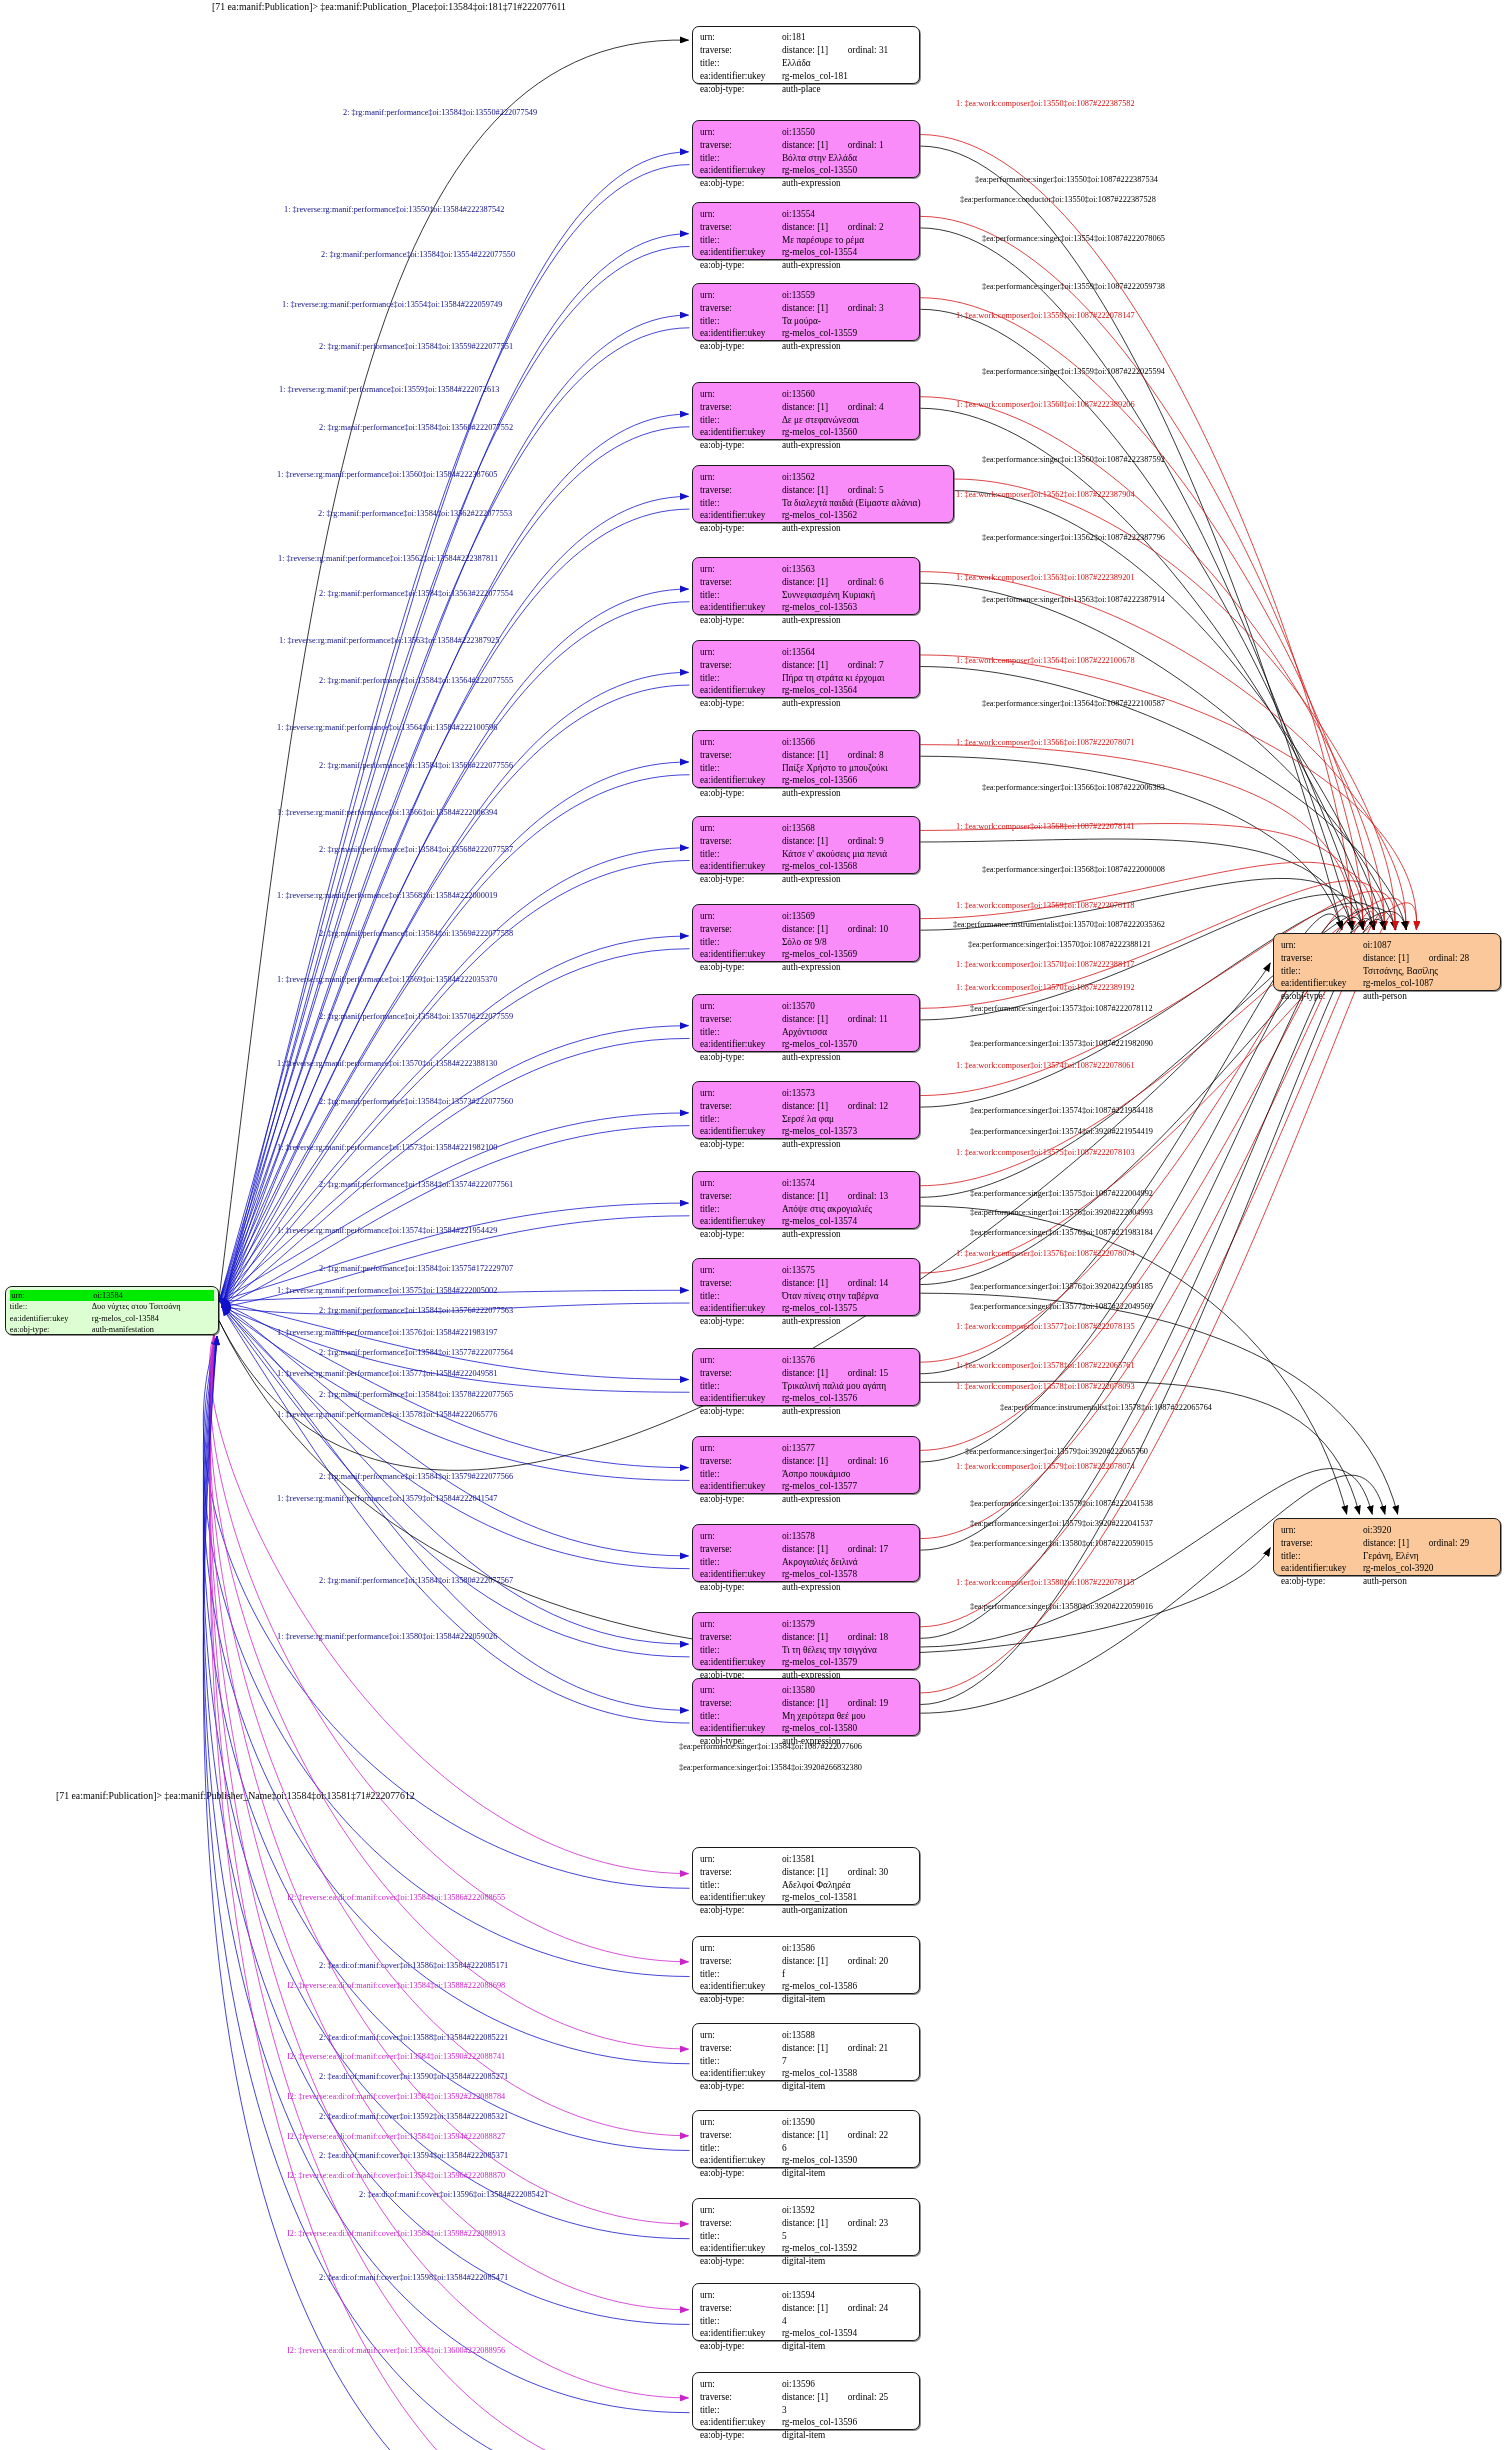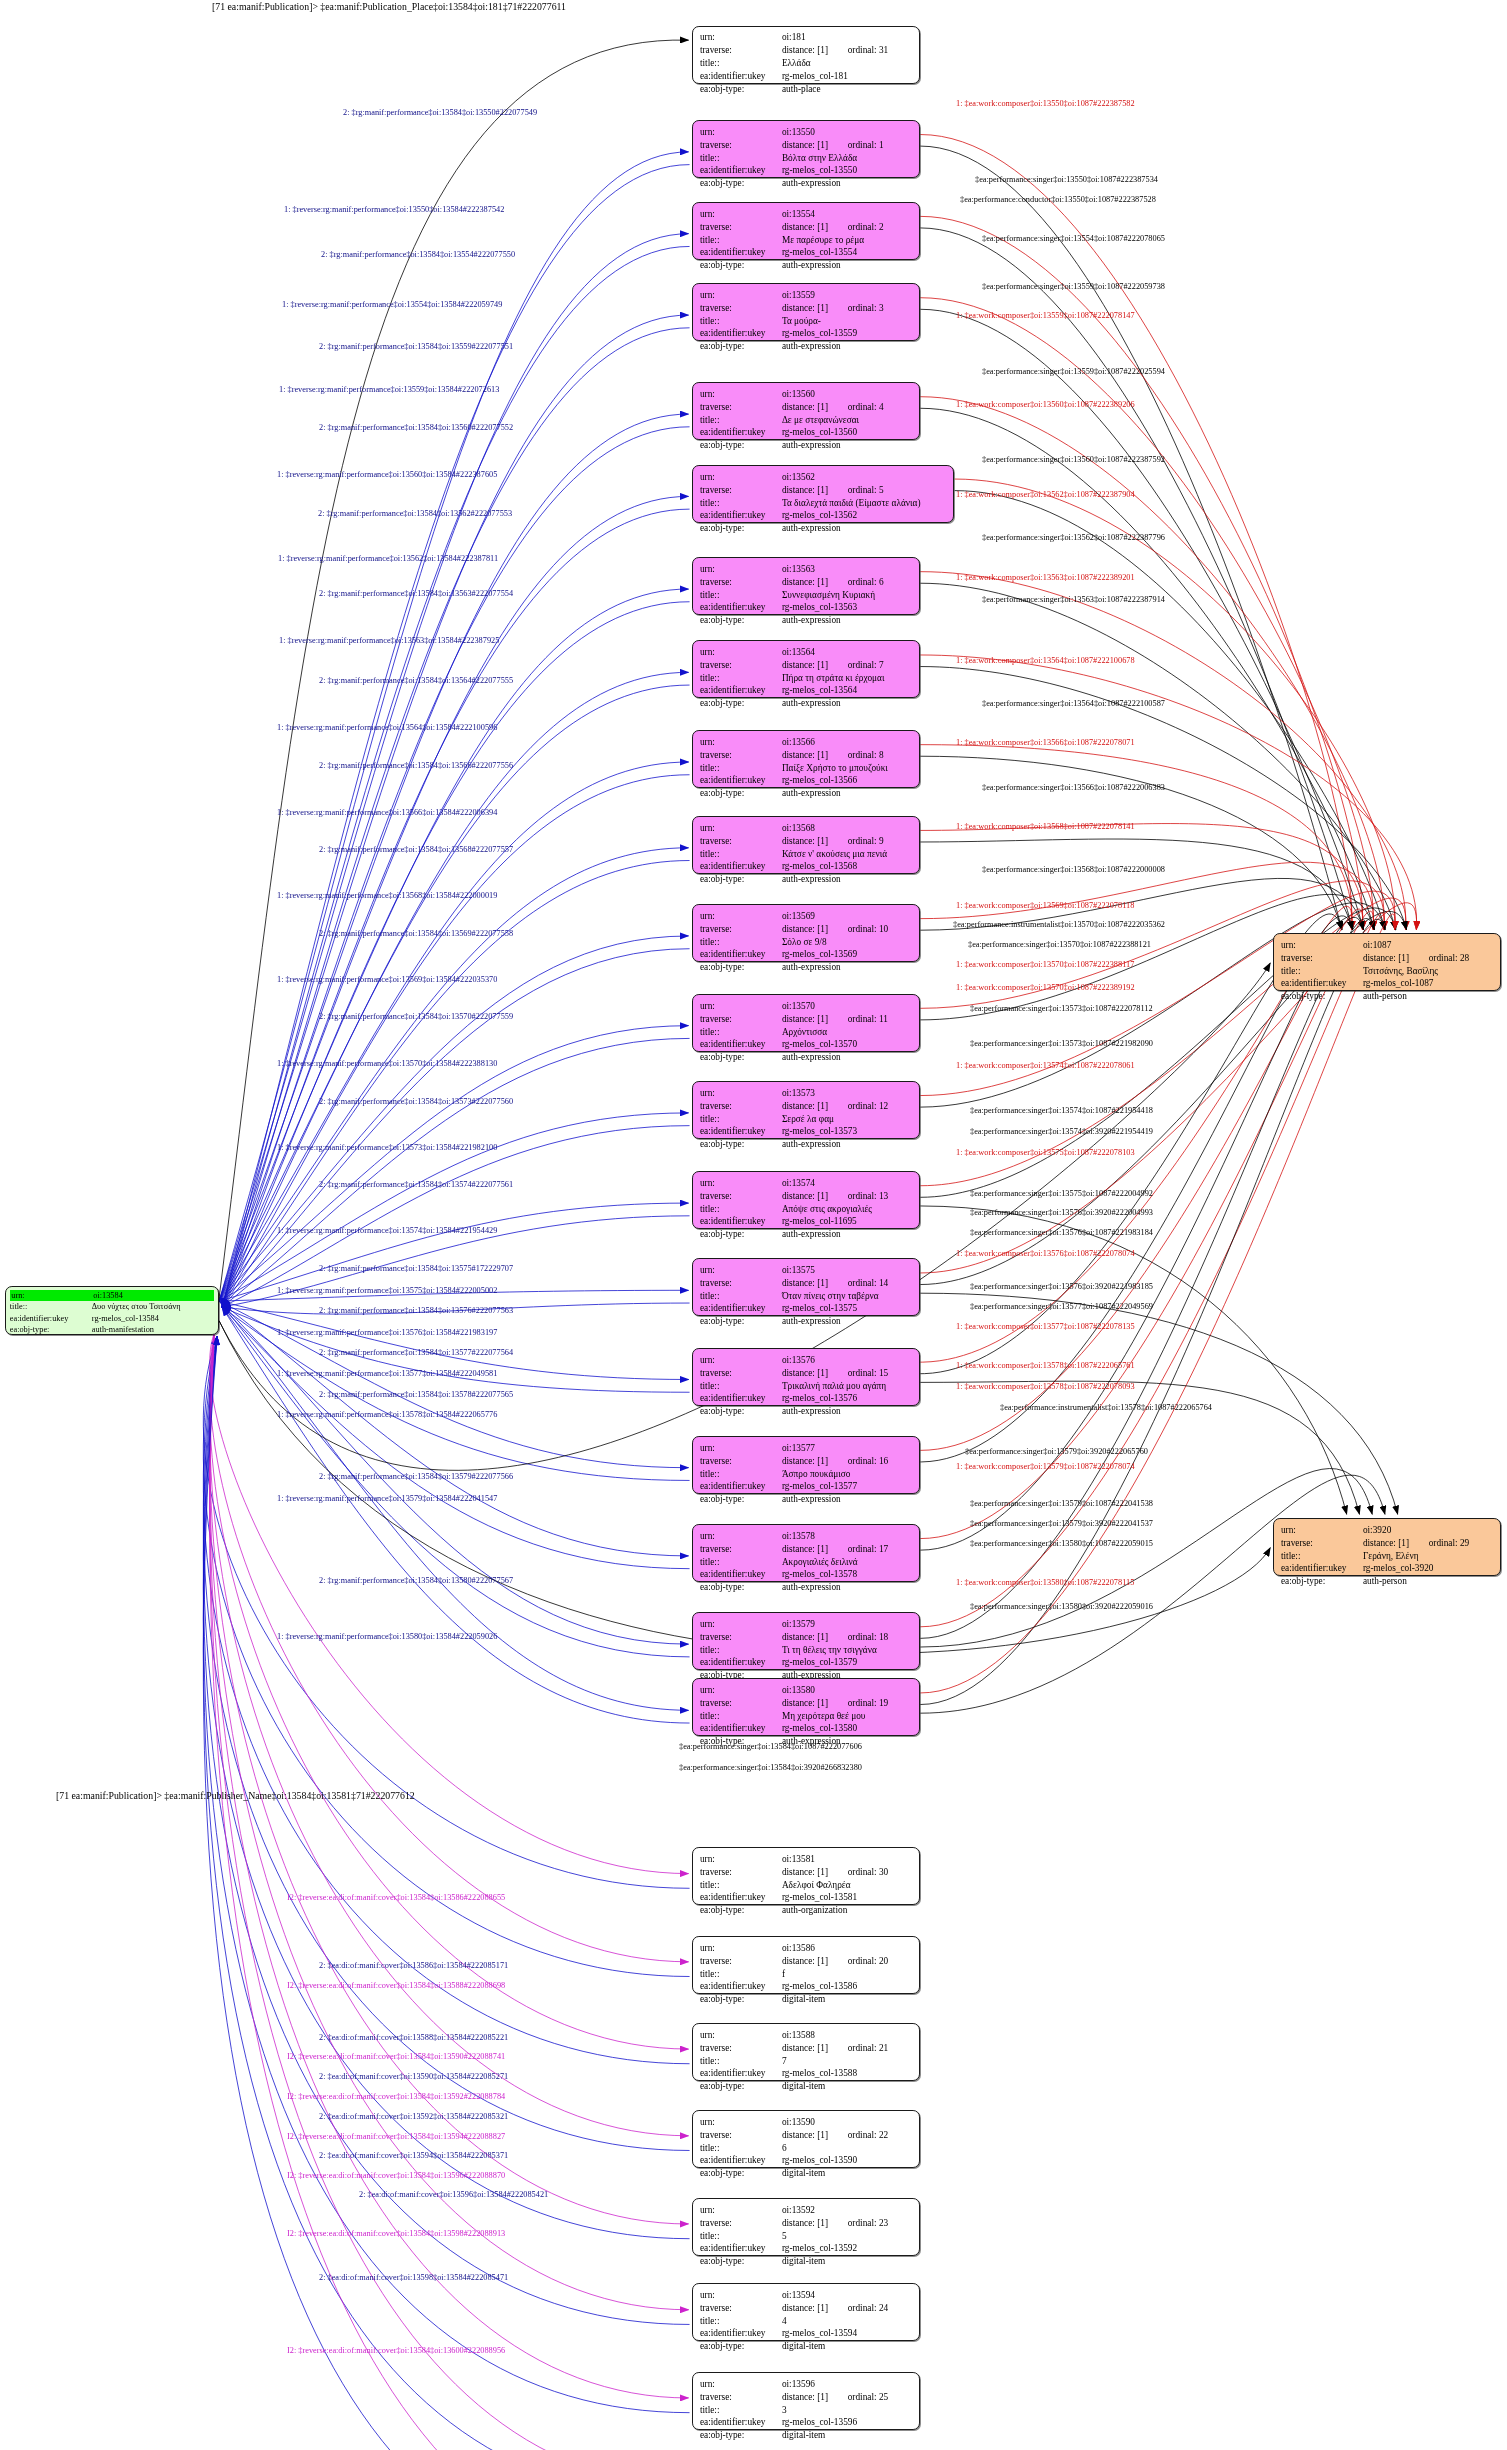--- a/index.html
+++ b/index.html
@@ -454,21 +454,21 @@
         <div class="row">
           <span class="k">traverse:</span>
           <span class="v">distance: [1]<span class="v2">ordinal: 13</span></span>
         </div>
         <div class="row">
           <span class="k">title::</span>
           <span class="v">Απόψε στις ακρογιαλιές</span>
         </div>
         <div class="row">
           <span class="k">ea:identifier:ukey</span>
-          <span class="v">rg-melos_col-11695</span>
+          <span class="v">rg-melos_col-13574</span>
         </div>
         <div class="row">
           <span class="k">ea:obj-type:</span>
           <span class="v">auth-expression</span>
         </div>
       </div>
       <div class="node n-magenta" style="left: 692px; top: 1258px; width: 228px; height: 58px;">
         <div class="row">
           <span class="k">urn:</span>
           <span class="v">oi:13575</span>

